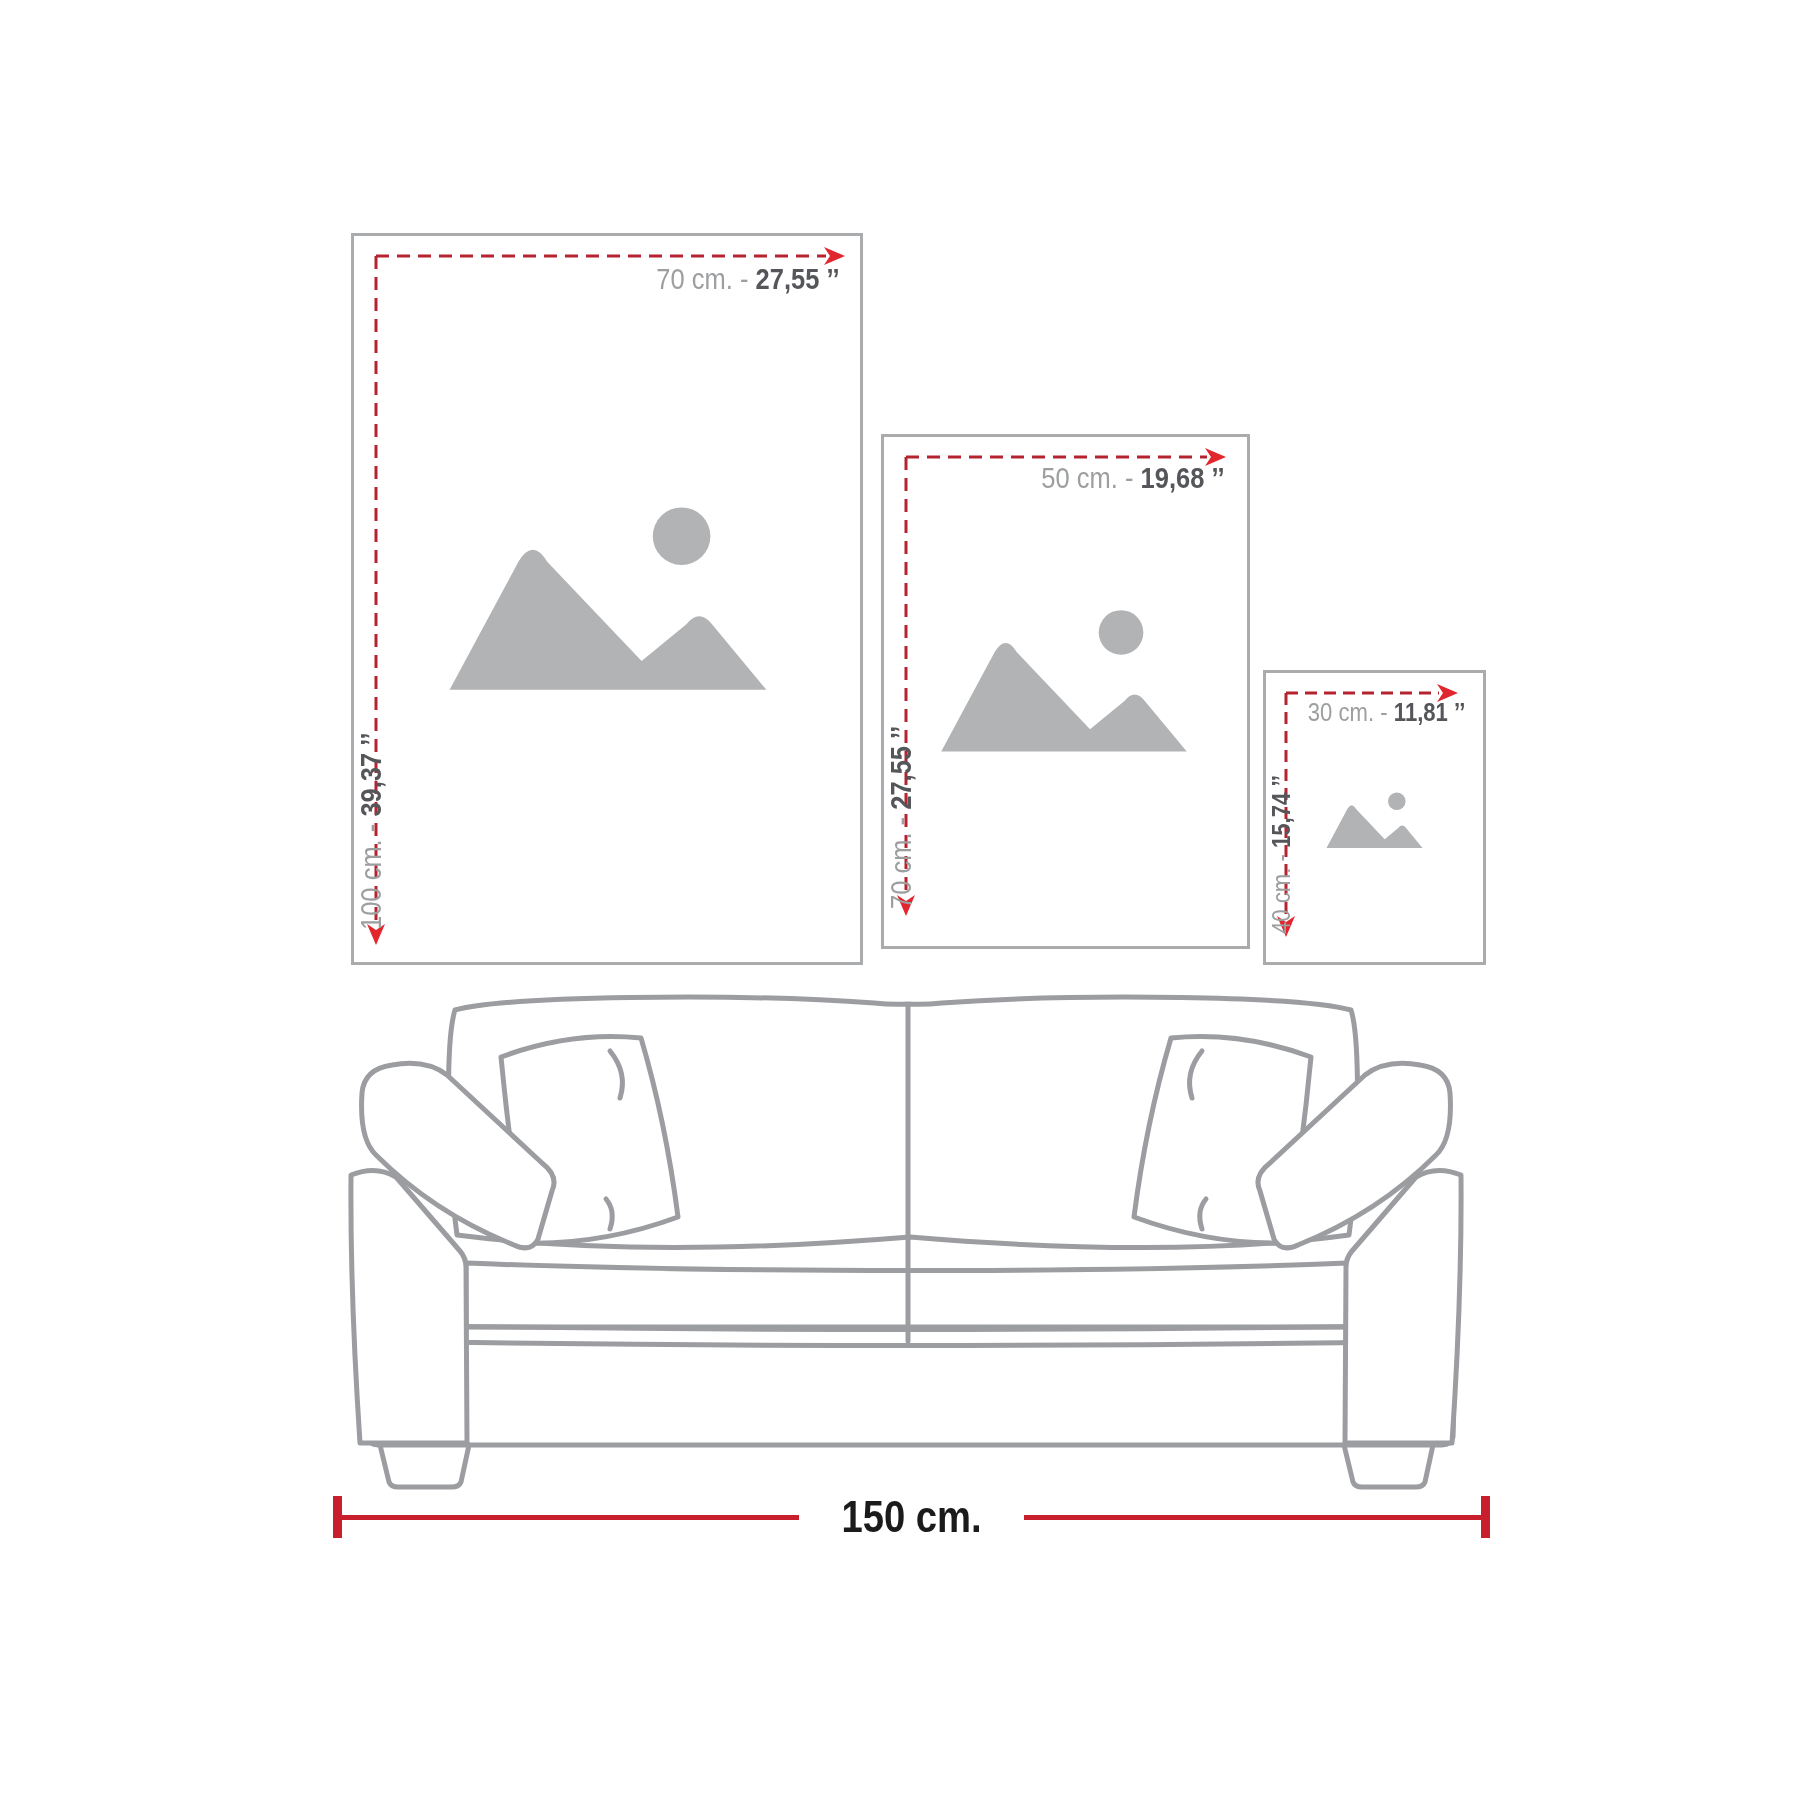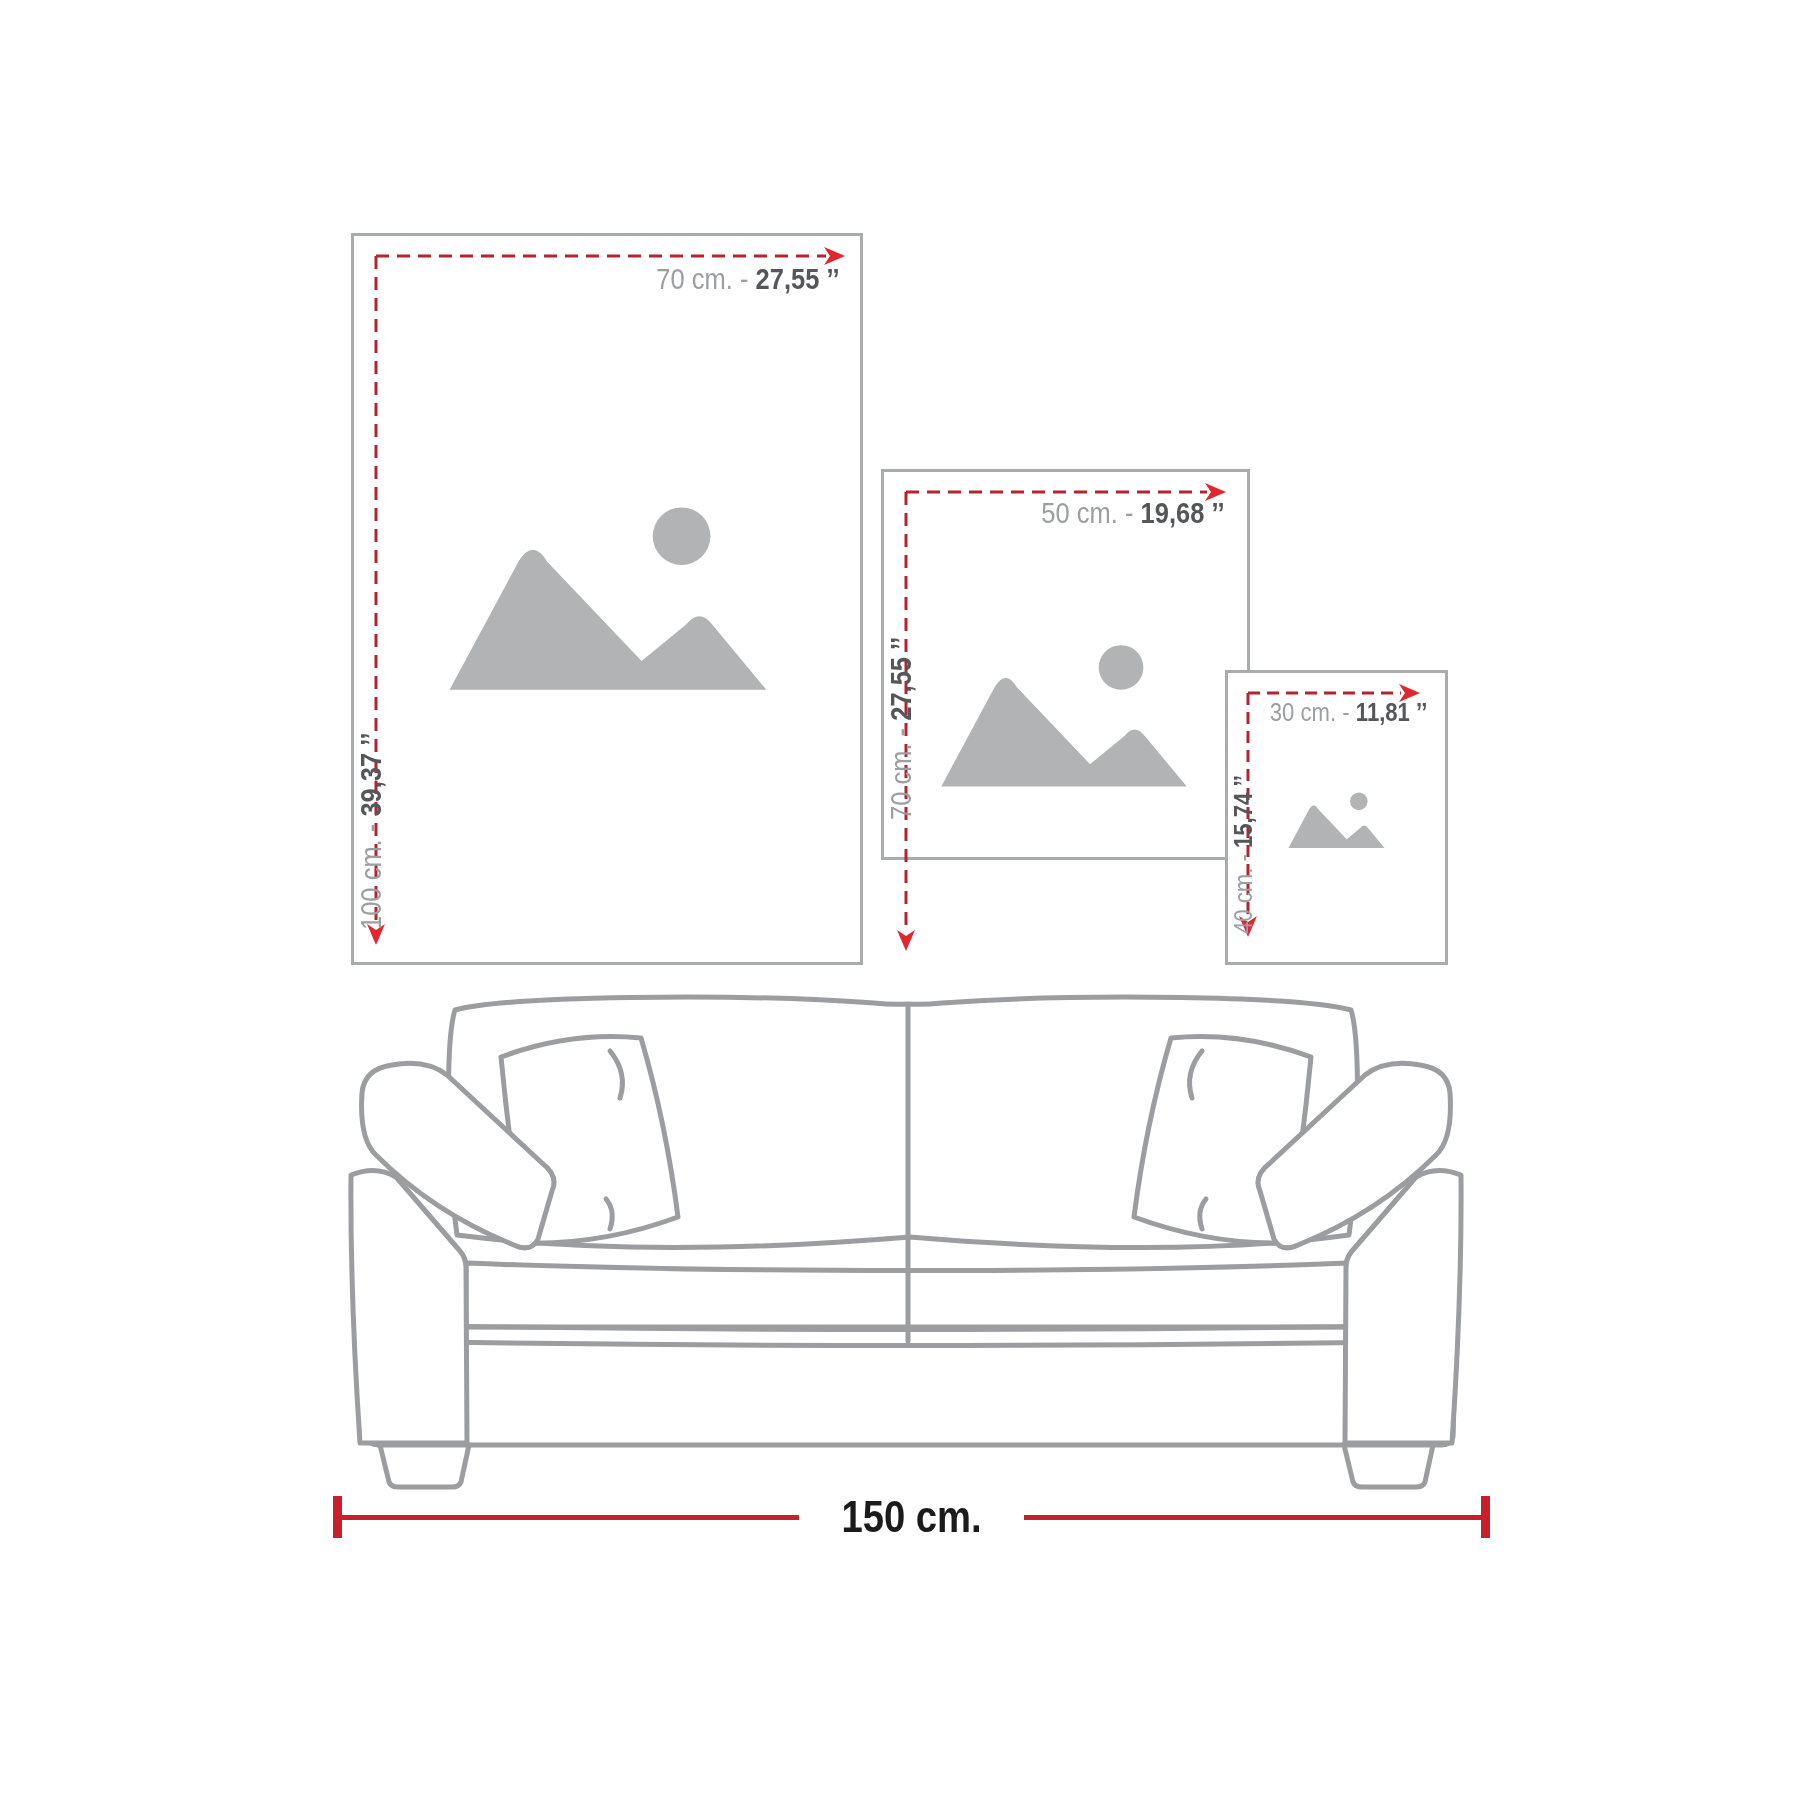--- a/index.html
+++ b/index.html
@@ -2,22 +2,22 @@
 <html><head>
 <meta charset="utf-8">
 <style>
   html,body{margin:0;padding:0;background:#fff;}
   .page{position:relative;width:1800px;height:1800px;background:#ffffff;overflow:hidden;
         font-family:"Liberation Sans", sans-serif;margin-left:18px;}
 
   
   .frame{position:absolute;box-sizing:border-box;border:3px solid #a9abad;background:#fff;}
   .frame-large {left:333px;top:233px;width:512px;height:732px;}
-  .frame-medium{left:863px;top:469px;width:369px;height:391px;padding-left:8px;}
-  .frame-small {left:1207px;top:670px;width:223px;height:295px;}
+  .frame-medium{left:863px;top:434px;width:369px;height:515px;padding-left:8px;}
+  .frame-small {left:1245px;top:670px;width:223px;height:295px;}
 
   .dims{position:absolute;left:0;top:0;}
 
   .h-label{position:absolute;white-space:nowrap;transform:scaleX(.85);transform-origin:right center;
            font-size:30px;letter-spacing:0;line-height:1;}
   .v-label{position:absolute;white-space:nowrap;transform:rotate(-90deg) scaleX(.85);
            transform-origin:left bottom;font-size:30px;line-height:1;}
   .frame-small .h-label,.frame-small .v-label{font-size:26px;}
   .t-light{color:#9c9ea0;font-weight:400;}
   .t-dark{color:#55565a;font-weight:700;}

